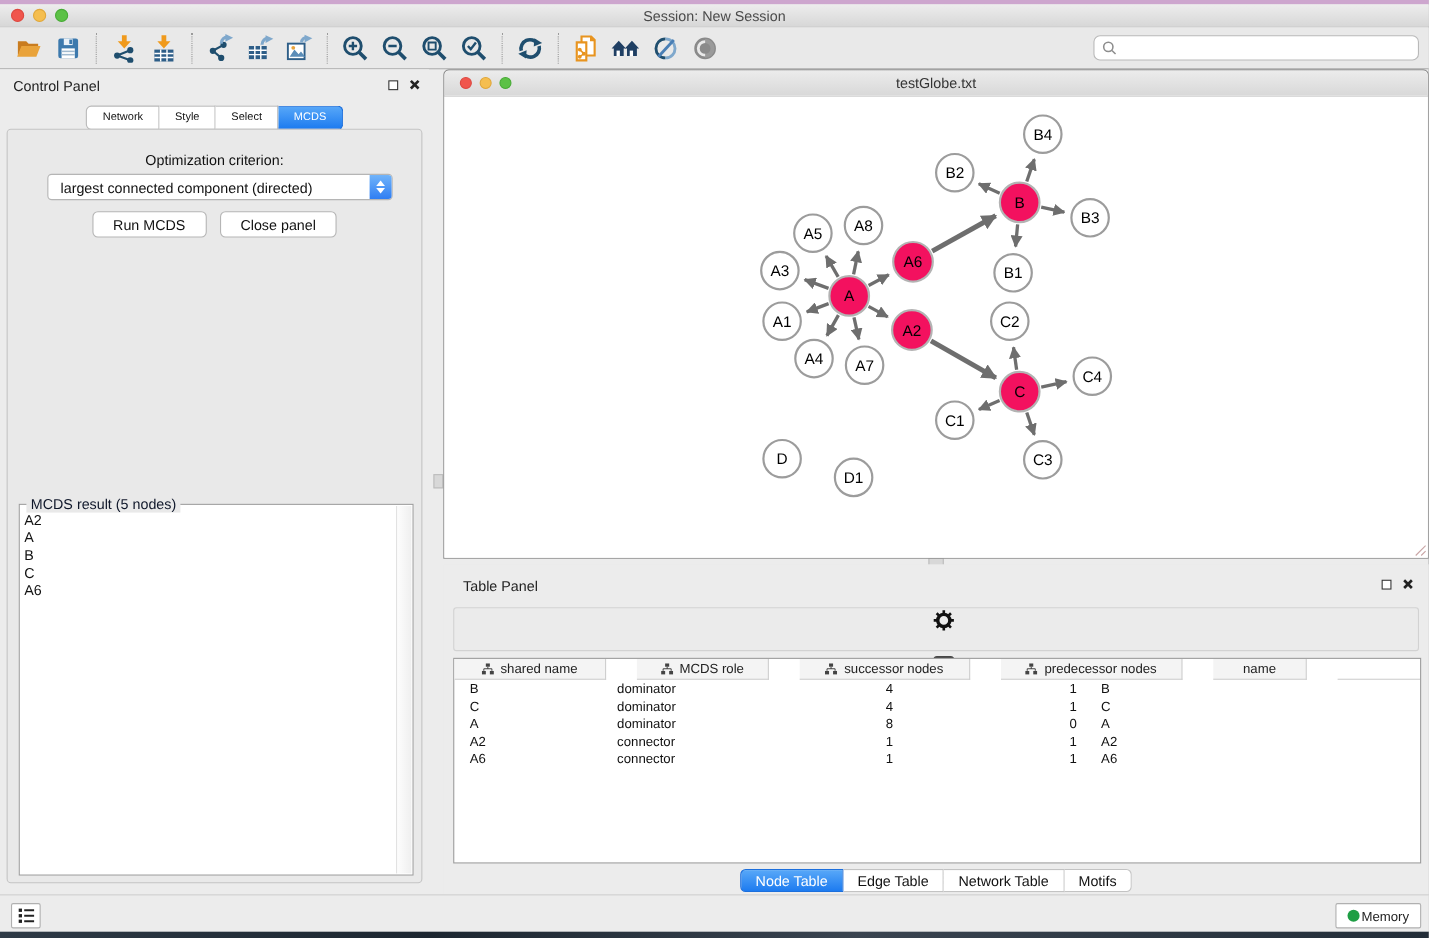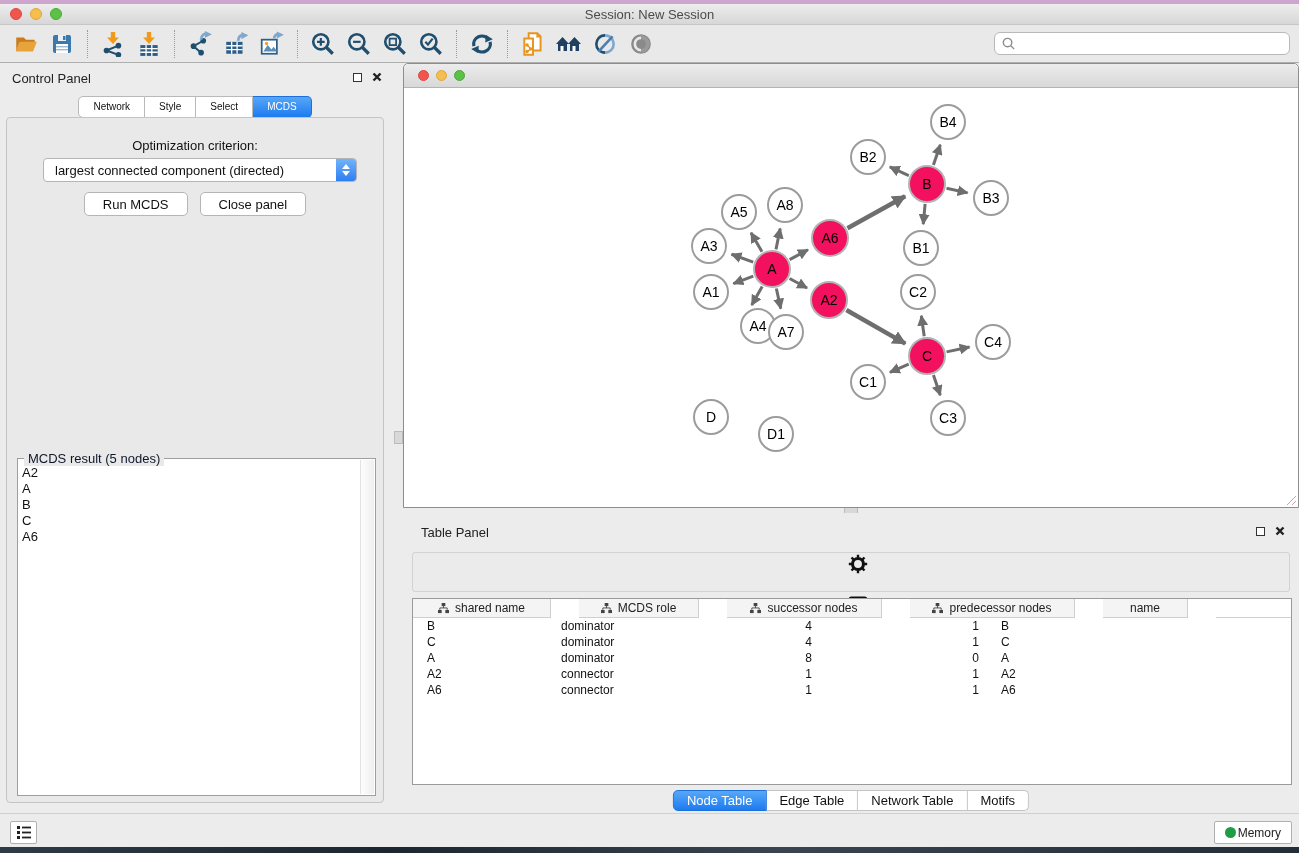--- a/index.html
+++ b/index.html
@@ -314,20 +314,21 @@
   <div class="grip" style="left:394px; top:431px; width:9px; height:13px;"></div>
   <div class="grip" style="left:844px; top:507px; width:14px; height:8px;"></div>
 
   <div class="network-window">
     <div class="nw-titlebar">
       <div class="tl-group">
         <span class="tl red"></span>
         <span class="tl yellow"></span>
         <span class="tl green"></span>
       </div>
+      <div class="nw-title">testGlobe.txt</div>
     </div>
     <div class="canvas" id="graph-canvas">
       <svg class="edges" id="edges-svg" width="894" height="419">
         <defs>
           <marker id="arrow" viewBox="0 0 10 10" refX="9" refY="5" markerWidth="11" markerHeight="11" orient="auto" markerUnits="userSpaceOnUse">
             <path d="M0 0 L10 5 L0 10 Z" fill="#6e6e6e"></path>
           </marker>
           <marker id="arrow-big" viewBox="0 0 10 10" refX="9" refY="5" markerWidth="14" markerHeight="14" orient="auto" markerUnits="userSpaceOnUse">
             <path d="M0 0 L10 5 L0 10 Z" fill="#6e6e6e"></path>
           </marker>
@@ -359,21 +360,21 @@
         <div class="gnode mcds" style="left: 504px; top: 77px; width: 38px; height: 38px; background: rgb(243, 17, 95);">B</div>
         <div class="gnode" style="left: 569px; top: 92px; width: 36px; height: 36px; background: rgb(255, 255, 255);">B3</div>
         <div class="gnode" style="left: 499px; top: 142px; width: 36px; height: 36px; background: rgb(255, 255, 255);">B1</div>
         <div class="gnode" style="left: 317px; top: 106px; width: 36px; height: 36px; background: rgb(255, 255, 255);">A5</div>
         <div class="gnode" style="left: 363px; top: 99px; width: 36px; height: 36px; background: rgb(255, 255, 255);">A8</div>
         <div class="gnode mcds" style="left: 407px; top: 131px; width: 38px; height: 38px; background: rgb(243, 17, 95);">A6</div>
         <div class="gnode" style="left: 287px; top: 140px; width: 36px; height: 36px; background: rgb(255, 255, 255);">A3</div>
         <div class="gnode mcds" style="left: 349px; top: 162px; width: 38px; height: 38px; background: rgb(243, 17, 95);">A</div>
         <div class="gnode" style="left: 289px; top: 186px; width: 36px; height: 36px; background: rgb(255, 255, 255);">A1</div>
         <div class="gnode mcds" style="left: 406px; top: 193px; width: 38px; height: 38px; background: rgb(243, 17, 95);">A2</div>
-        <div class="gnode" style="left: 336px; top: 220px; width: 36px; height: 36px; background: rgb(255, 255, 255);">A4</div>
+        <div class="gnode" style="left: 318px; top: 220px; width: 36px; height: 36px; background: rgb(255, 255, 255);">A4</div>
         <div class="gnode" style="left: 364px; top: 226px; width: 36px; height: 36px; background: rgb(255, 255, 255);">A7</div>
         <div class="gnode" style="left: 496px; top: 186px; width: 36px; height: 36px; background: rgb(255, 255, 255);">C2</div>
         <div class="gnode" style="left: 571px; top: 236px; width: 36px; height: 36px; background: rgb(255, 255, 255);">C4</div>
         <div class="gnode mcds" style="left: 504px; top: 249px; width: 38px; height: 38px; background: rgb(243, 17, 95);">C</div>
         <div class="gnode" style="left: 446px; top: 276px; width: 36px; height: 36px; background: rgb(255, 255, 255);">C1</div>
         <div class="gnode" style="left: 526px; top: 312px; width: 36px; height: 36px; background: rgb(255, 255, 255);">C3</div>
         <div class="gnode" style="left: 289px; top: 311px; width: 36px; height: 36px; background: rgb(255, 255, 255);">D</div>
         <div class="gnode" style="left: 354px; top: 328px; width: 36px; height: 36px; background: rgb(255, 255, 255);">D1</div>
       </div>
   </div>

